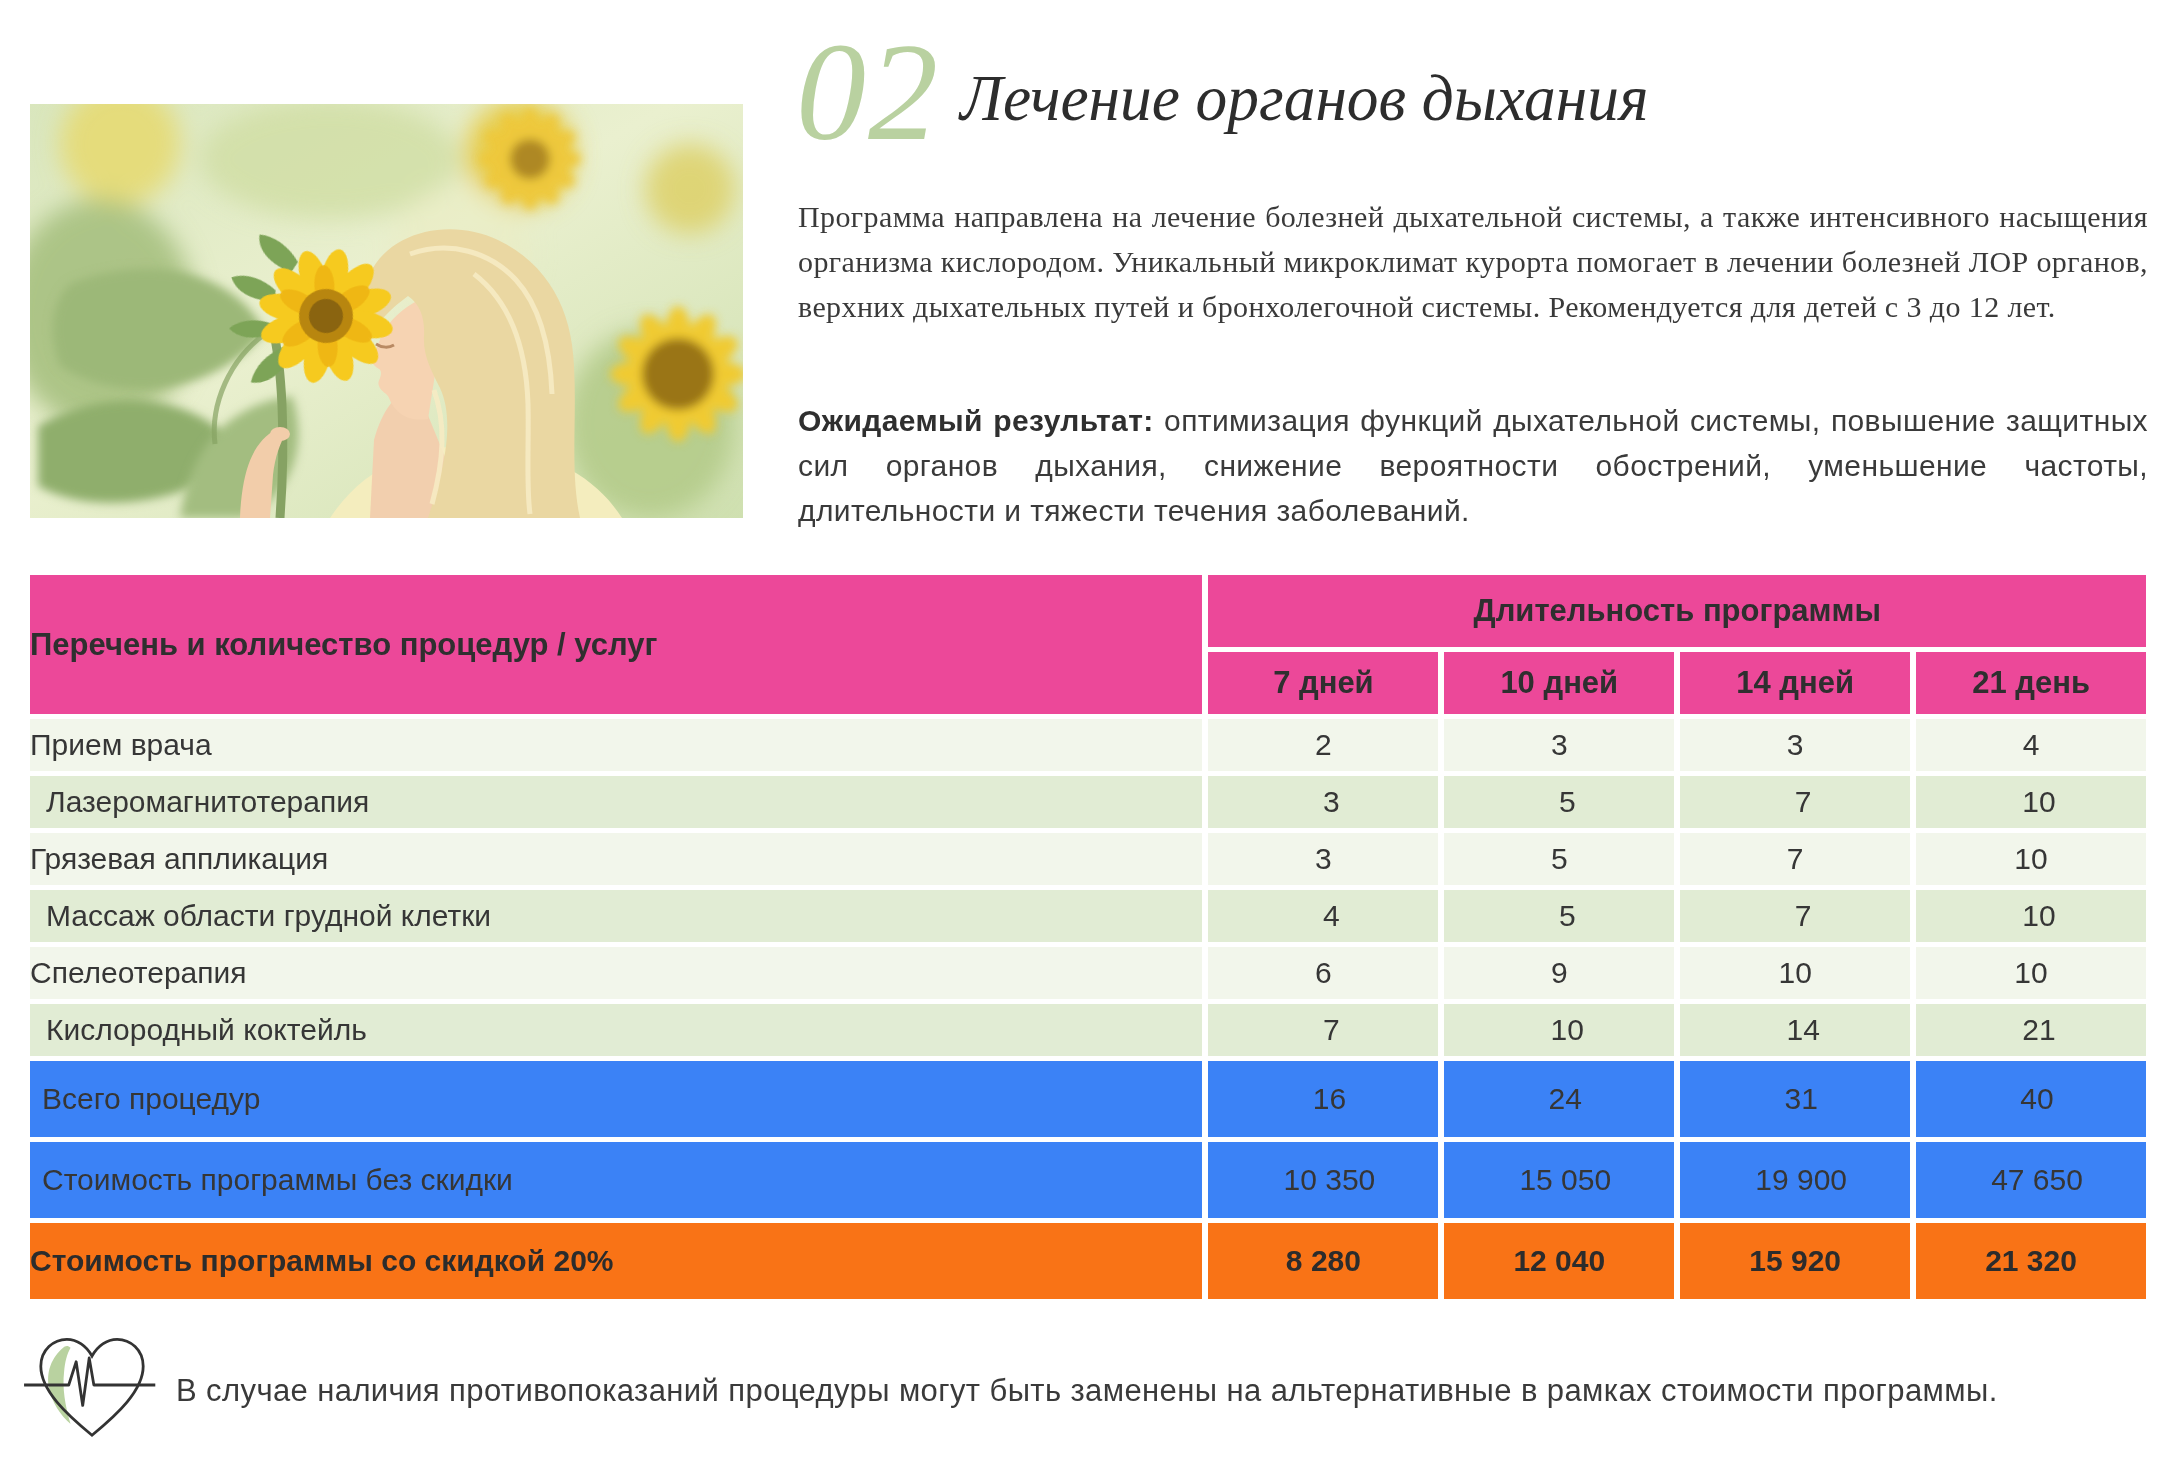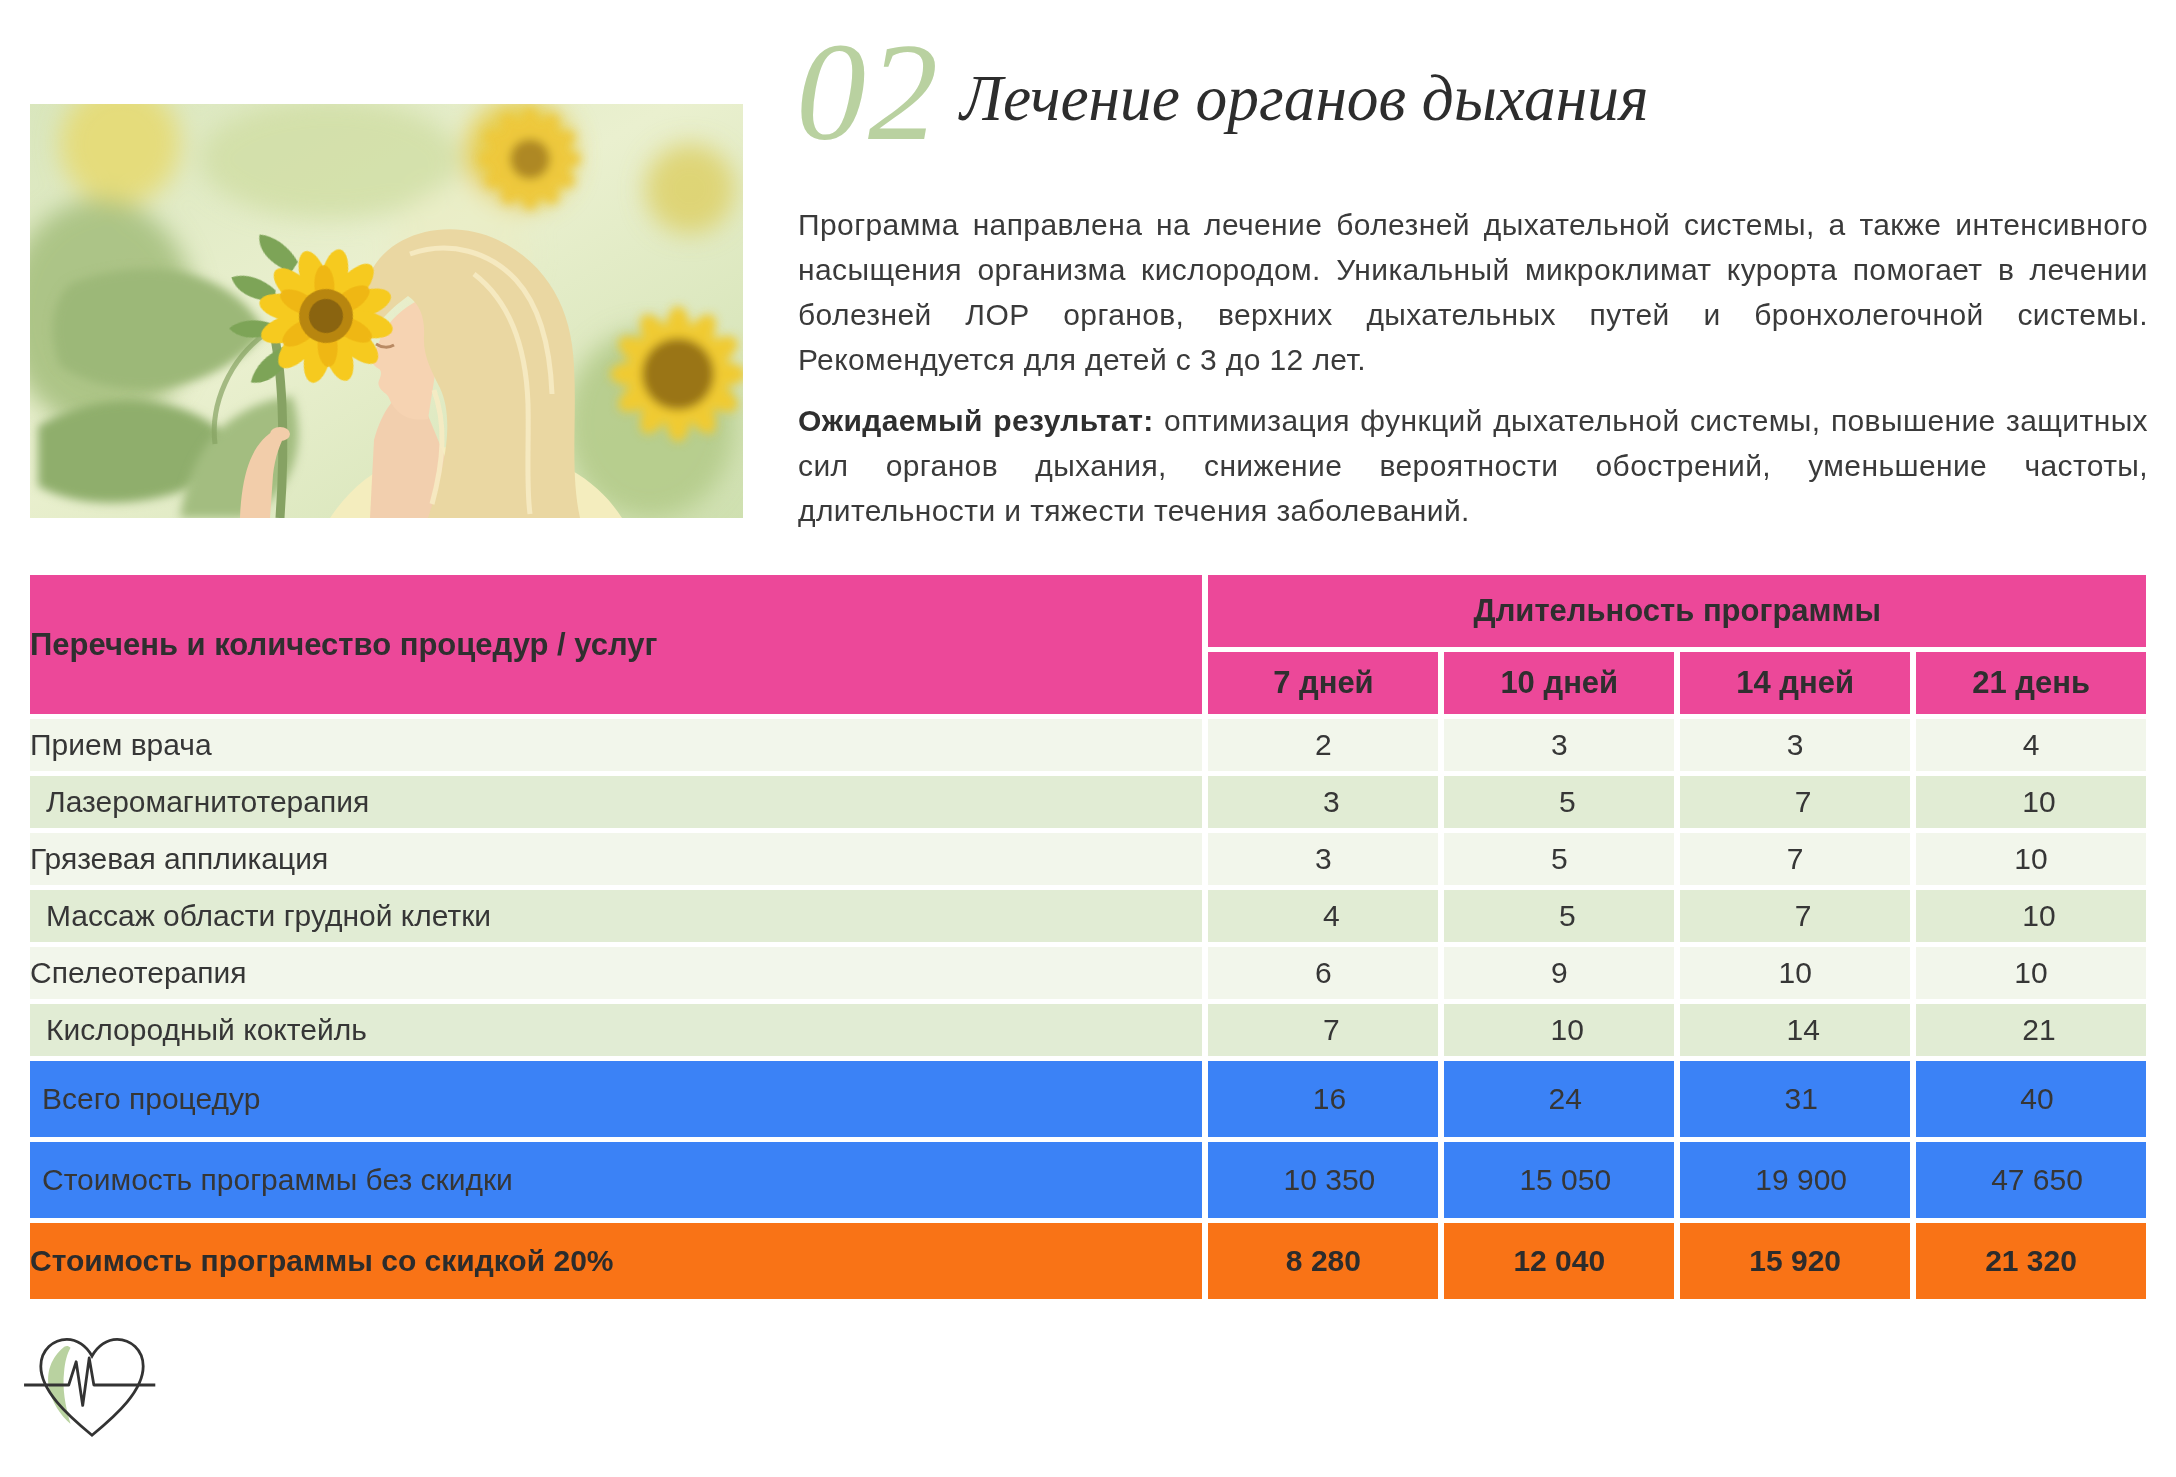--- a/index.html
+++ b/index.html
@@ -33,21 +33,21 @@
     transform:scaleX(.96);transform-origin:left;
     white-space:nowrap;
   }
 
   
   .para{
     position:absolute;left:798px;width:1350px;margin:0;
     font-size:30px;line-height:45px;text-align:justify;
     letter-spacing:.4px;color:#3a3a3a;
   }
-  .para-intro{top:202px;}
+  .para-intro{top:194px;font-family:Liberation Serif, serif;}
   .para-expected{top:398px;}
   .para b{font-weight:bold;color:#2f2f2f;}
 
   
   table.prices{
     position:absolute;left:24px;top:570px;
     width:2128px;table-layout:fixed;
     border-collapse:separate;border-spacing:6px 5px;
   }
   table.prices col.c-label{width:1168px;}
@@ -299,15 +299,16 @@
         </tr>
       </tbody>
   </table>
 
   <div class="footnote">
     <svg class="icon" viewBox="0 0 150 130">
       <path d="M44,18 C32,28 25,44 29,62 C32,77 41,90 52,100 C46,80 43,61 45,44 C46,33 48,25 52,18 C49,15 46,16 44,18 Z" fill="#b9d2a0"></path>
       <path d="M75,112 C48,90 20,64 20,38 C20,20 34,9 48,9 C59,9 69,16 75,27 C81,16 91,9 102,9 C116,9 130,20 130,38 C130,64 102,90 75,112 Z" fill="none" stroke="#333333" stroke-width="3"></path>
       <polyline points="2,58 50,58 58,33 65,80 72,29 77,58 143,58" fill="none" stroke="#333333" stroke-width="3" stroke-linejoin="round"></polyline>
     </svg>
+    <span class="note-text">В случае наличия противопоказаний процедуры могут быть заменены на альтернативные в рамках стоимости программы.</span>
   </div>
 
 </div>
 
 </body></html>

